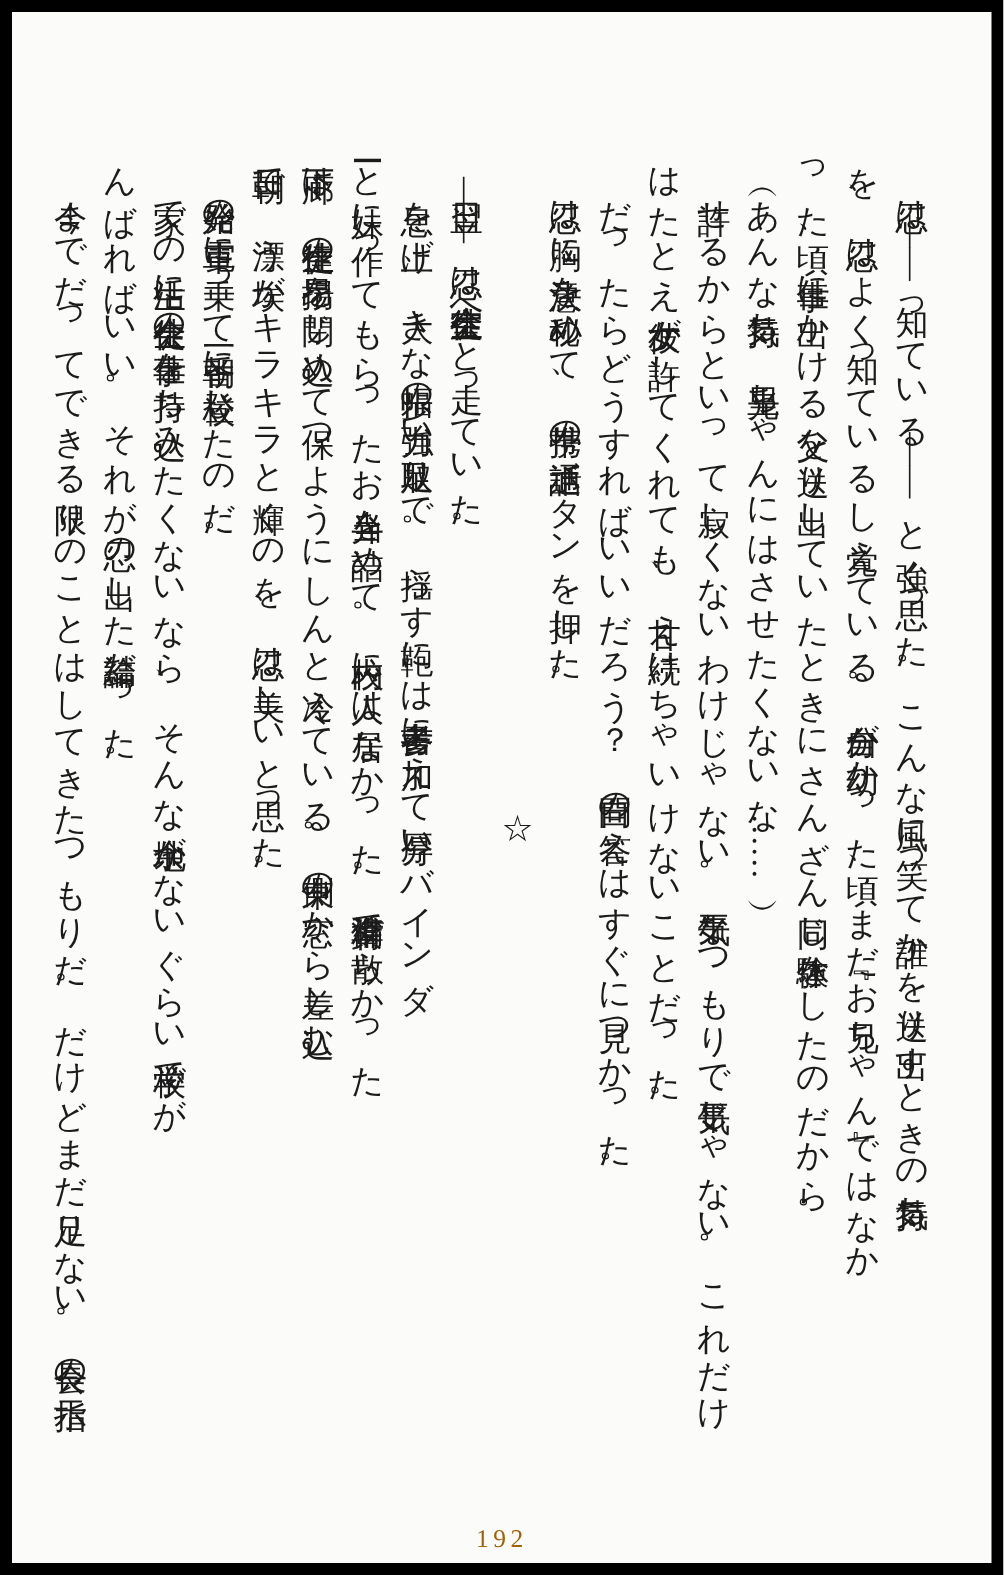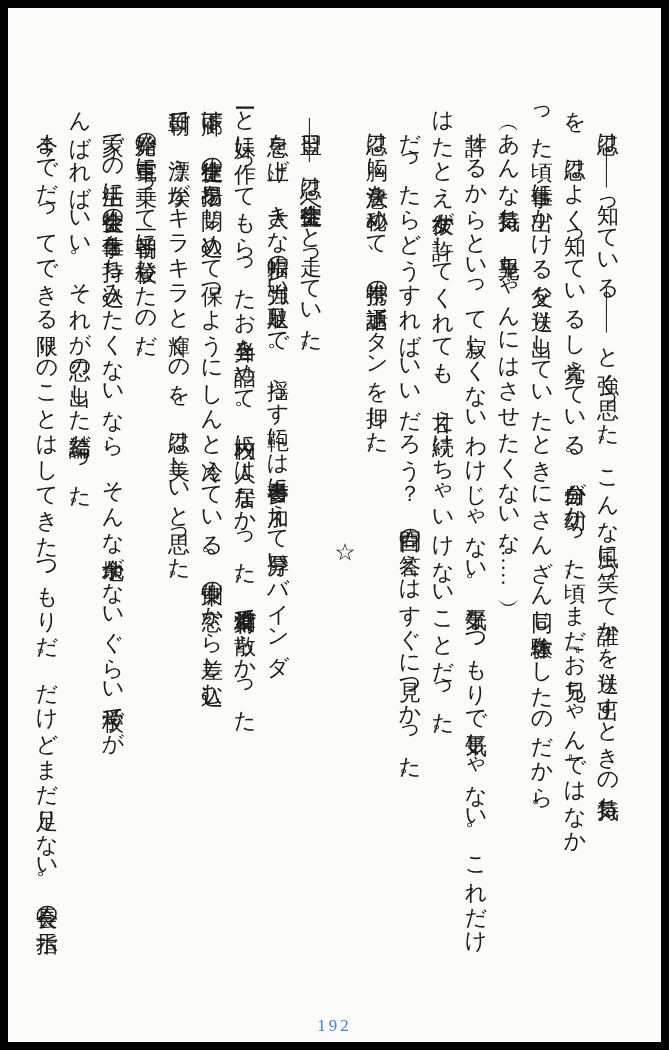--- a/index.html
+++ b/index.html
@@ -42,21 +42,21 @@
   }
   .page-number {
     position: absolute;
     bottom: 6px;
     left: 0;
     width: 100%;
     text-align: center;
     font-family: "Liberation Serif", "DejaVu Serif", serif;
     font-size: 17px;
     letter-spacing: 3px;
-    color: #3b82f6;
+    color: #a16207;
   }
 </style>
 </head>
 <body>
 
 <div class="page">
   <main class="text-block">
     <p>　忍は――知っている――と強く思った。こんな風に笑って誰かを送り出すときの気持ち</p>
     <p>を、忍はよく知っているし覚えている。自分が幼かった頃、まだ『お兄ちゃん』ではなか</p>
     <p>った頃、仕事に出かける父を送り出していたときにさんざん同じ体験をしたのだから。</p>

